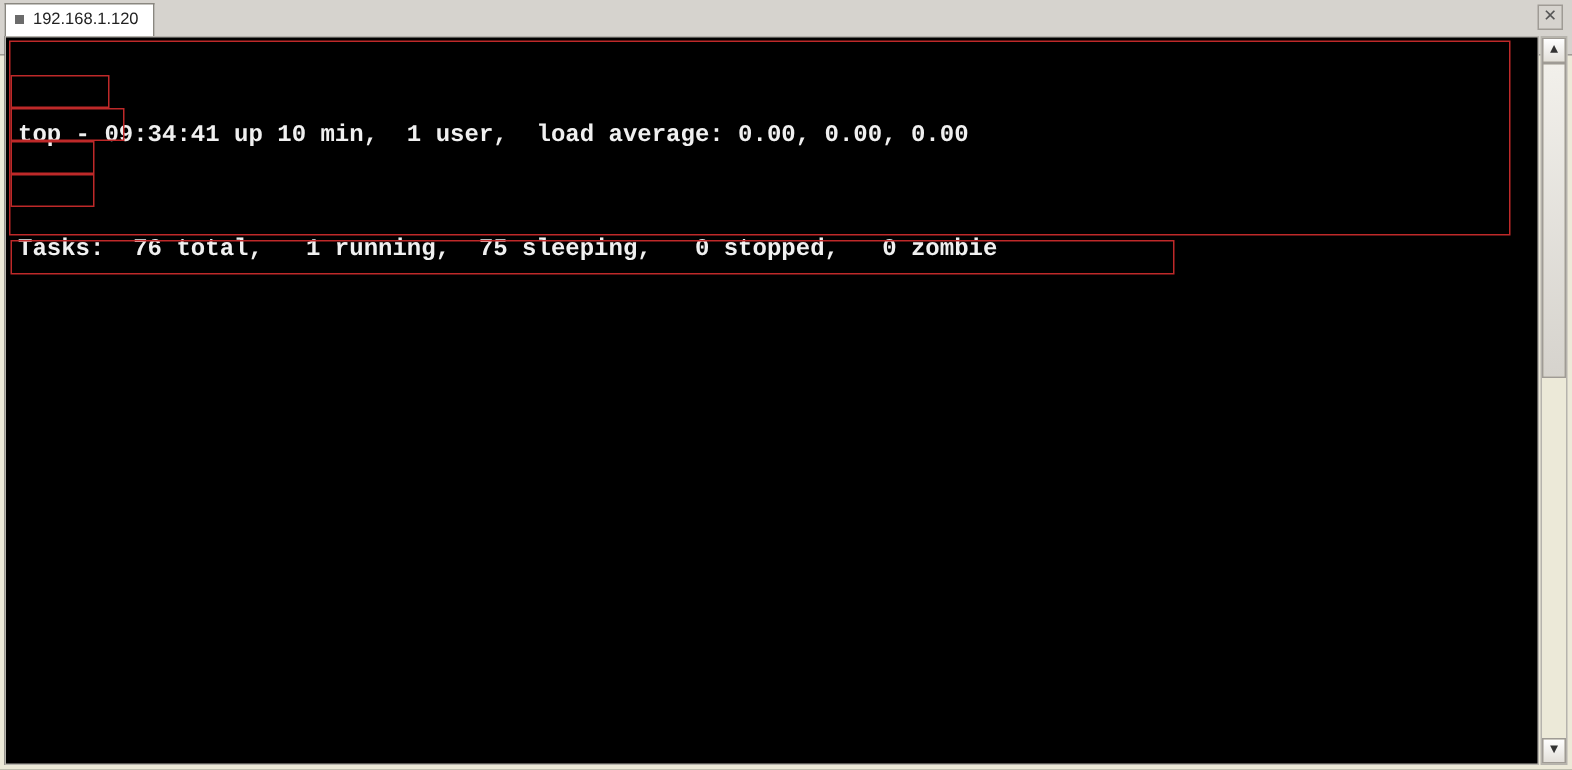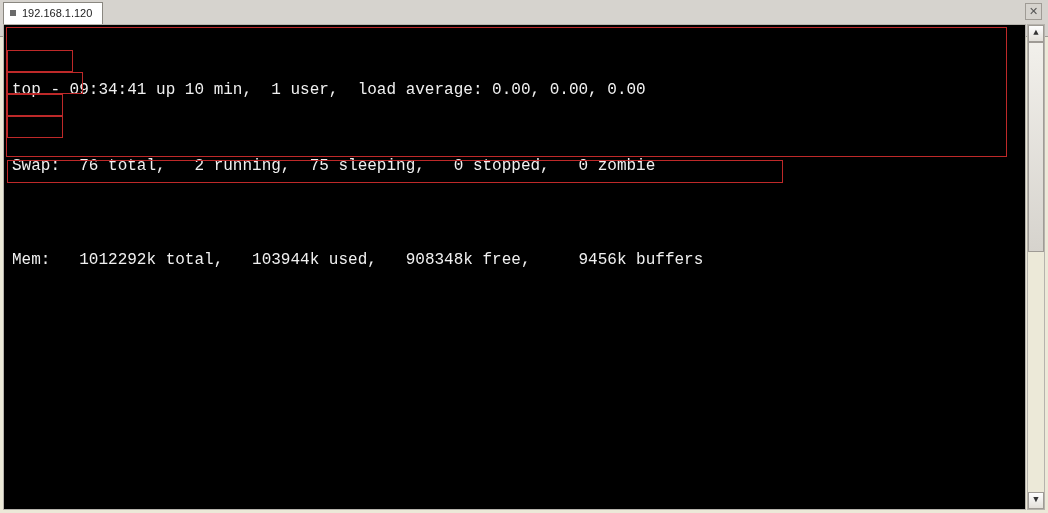--- a/index.html
+++ b/index.html
@@ -112,20 +112,21 @@
     font-family: "Courier New", monospace;
     font-size: 16px;
     color: #f0f0f0;
     white-space: pre;
     letter-spacing: 0;
   }
   .line {
     height: 22.2px;
     line-height: 22.2px;
     padding-left: 8px;
+    font-weight: bold;
   }
   .box-all {
     position: absolute;
     left: 2px;
     top: 2px;
     width: 1001px;
     height: 130px;
     border: 1px solid #be2929;
     pointer-events: none;
     box-sizing: border-box;
@@ -156,24 +157,23 @@
     <div class="close-btn">
       <span>✕</span>
     </div>
   </div>
 
   <div class="content-wrap">
     <div class="term">
 
       <div class="line">top - 09:34:41 up 10 min,  1 user,  load average: 0.00, 0.00, 0.00</div>
 
-      <div class="line"><span>Swap:</span><span>  76 total,   2 running,  75 sleeping,   0 stopped,   0 zombie</span></div>
+      <div class="line"><span>Tasks:</span><span>  76 total,   1 running,  75 sleeping,   0 stopped,   0 zombie</span></div>
 
 
-      <div class="line"><span>Mem: </span><span>  1012292k total,   103944k used,   908348k free,     9456k buffers</span></div>
 
 
       <div class="line" style="height:22px;"> </div>
 
       
 
       
 
       
       <div class="box-all"></div>

